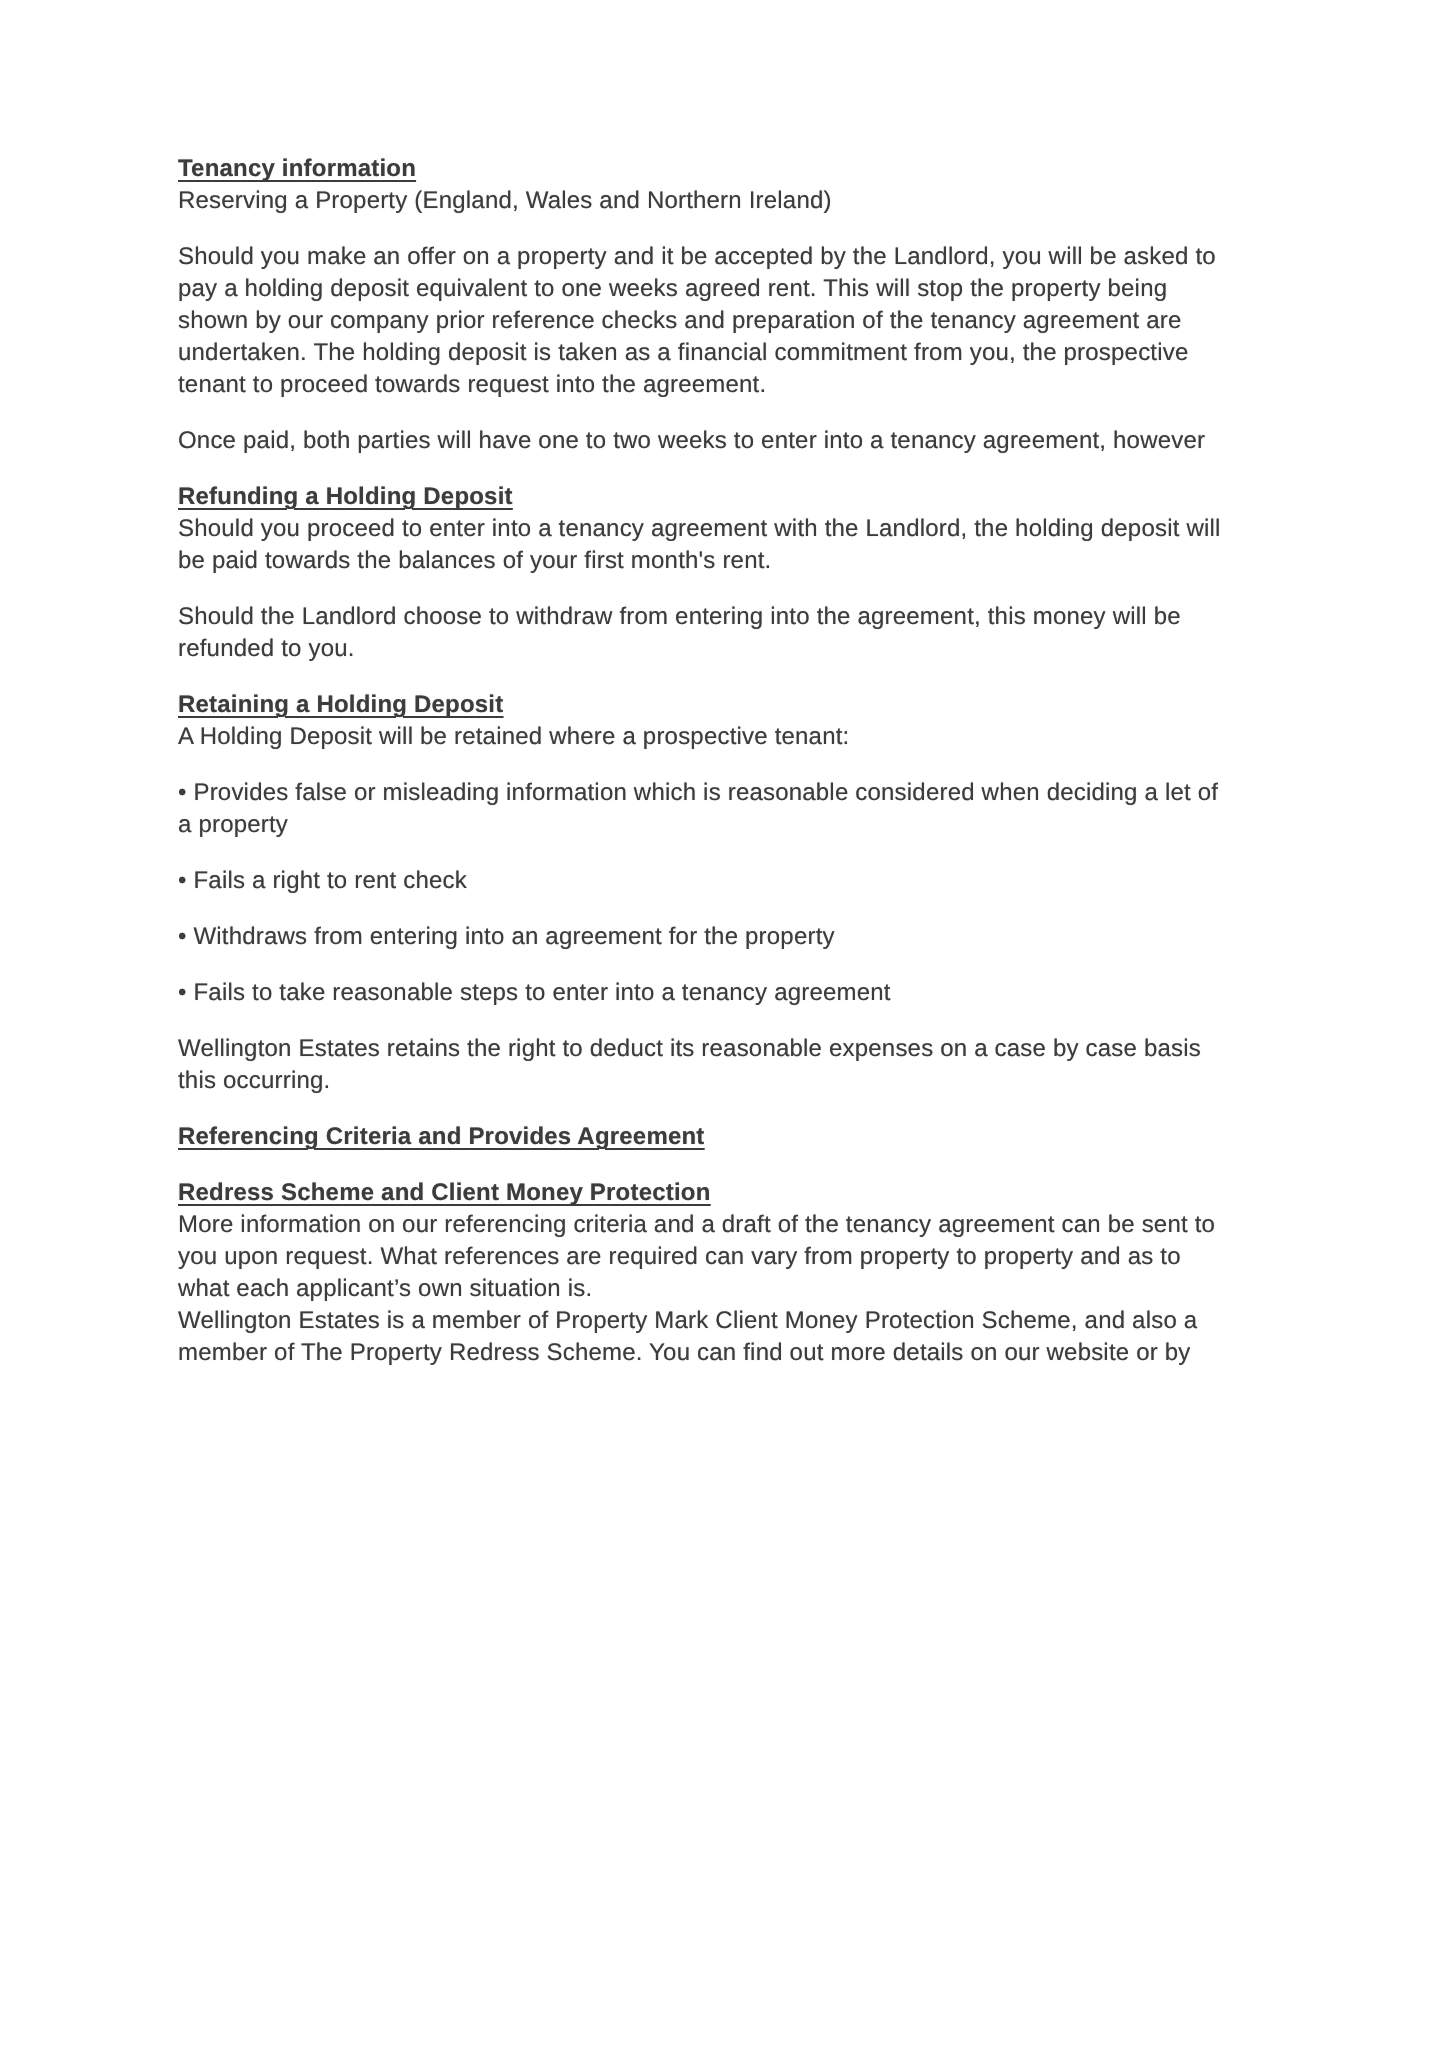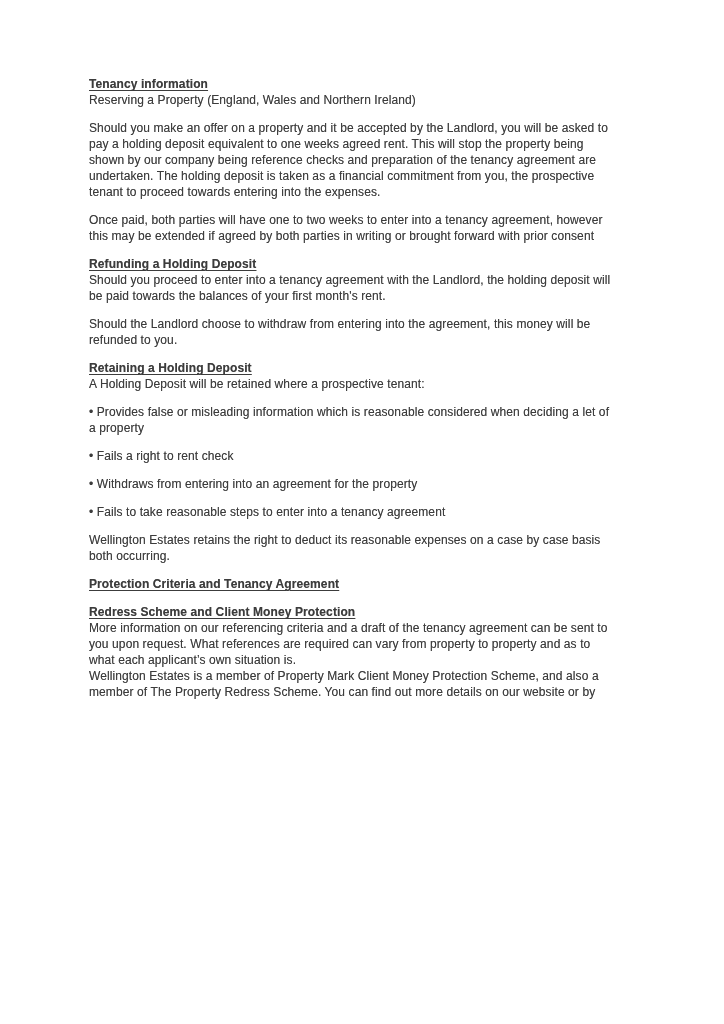--- a/index.html
+++ b/index.html
@@ -54,27 +54,26 @@
   <div class="content">
       <div class="block heading">
         <div class="line">Tenancy information</div>
       </div>
       <div class="block paragraph attached">
         <div class="line">Reserving a Property (England, Wales and Northern Ireland)</div>
       </div>
       <div class="block paragraph">
         <div class="line">Should you make an offer on a property and it be accepted by the Landlord, you will be asked to</div>
         <div class="line">pay a holding deposit equivalent to one weeks agreed rent. This will stop the property being</div>
-        <div class="line">shown by our company being reference checks and preparation of the tenancy agreement are</div>
+        <div class="line">shown by our company prior reference checks and preparation of the tenancy agreement are</div>
         <div class="line">undertaken. The holding deposit is taken as a financial commitment from you, the prospective</div>
-        <div class="line">tenant to proceed towards entering into the expenses.</div>
+        <div class="line">tenant to proceed towards request into the agreement.</div>
       </div>
       <div class="block paragraph">
         <div class="line">Once paid, both parties will have one to two weeks to enter into a tenancy agreement, however</div>
-        <div class="line">this may be extended if agreed by both parties in writing or brought forward with prior consent</div>
       </div>
       <div class="block heading">
         <div class="line">Refunding a Holding Deposit</div>
       </div>
       <div class="block paragraph attached">
         <div class="line">Should you proceed to enter into a tenancy agreement with the Landlord, the holding deposit will</div>
         <div class="line">be paid towards the balances of your first month's rent.</div>
       </div>
       <div class="block paragraph">
         <div class="line">Should the Landlord choose to withdraw from entering into the agreement, this money will be</div>
@@ -94,24 +93,24 @@
         <div class="line">• Fails a right to rent check</div>
       </div>
       <div class="block bullet-item">
         <div class="line">• Withdraws from entering into an agreement for the property</div>
       </div>
       <div class="block bullet-item">
         <div class="line">• Fails to take reasonable steps to enter into a tenancy agreement</div>
       </div>
       <div class="block paragraph">
         <div class="line">Wellington Estates retains the right to deduct its reasonable expenses on a case by case basis</div>
-        <div class="line">both occurring.</div>
+        <div class="line">this occurring.</div>
       </div>
       <div class="block heading">
-        <div class="line">Protection Criteria and Tenancy Agreement</div>
+        <div class="line">Referencing Criteria and Provides Agreement</div>
       </div>
       <div class="block heading">
         <div class="line">Redress Scheme and Client Money Protection</div>
       </div>
       <div class="block paragraph attached">
         <div class="line">More information on our referencing criteria and a draft of the tenancy agreement can be sent to</div>
         <div class="line">you upon request. What references are required can vary from property to property and as to</div>
         <div class="line">what each applicant’s own situation is.</div>
       </div>
       <div class="block paragraph attached">

